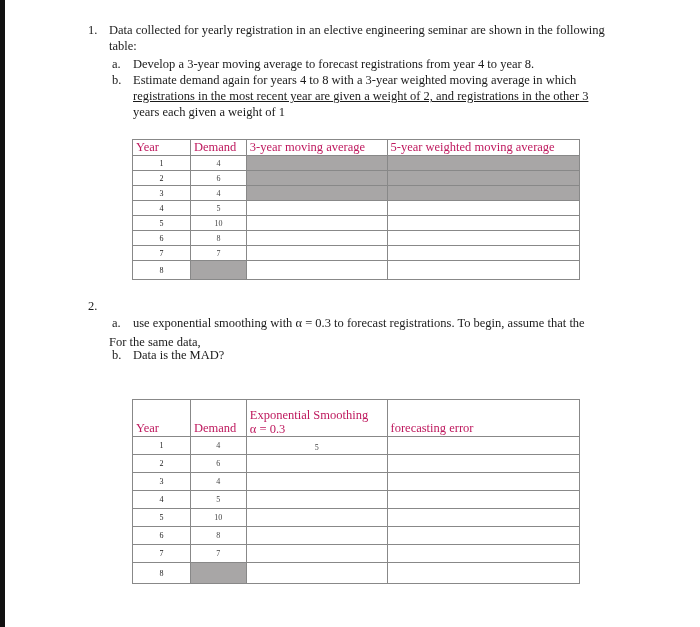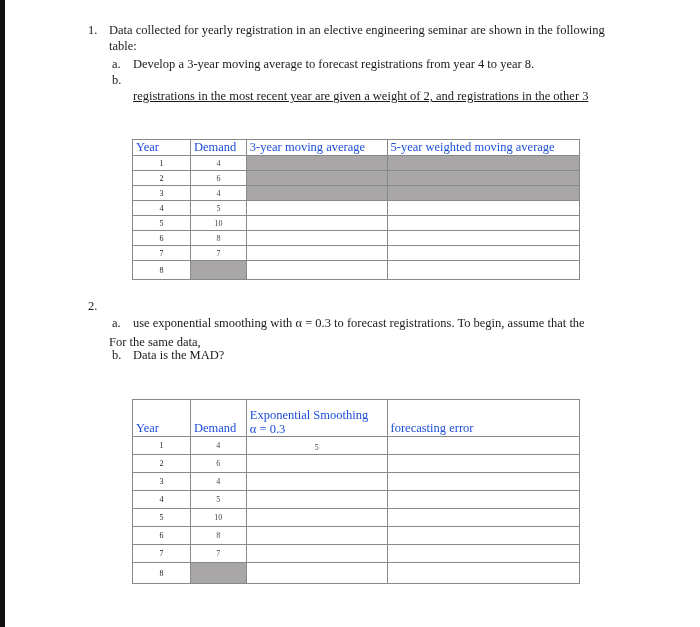--- a/index.html
+++ b/index.html
@@ -16,21 +16,21 @@
   .sub .lbl { position: absolute; left: 0; top: 0; }
   .sub .body { position: absolute; left: 21px; top: 0; text-align: justify; }
 
   table.grid {
     position: absolute; border-collapse: collapse;
     border: 1.5px solid #444; font-size: 12px;
   }
   table.grid td, table.grid th {
     border: 1px solid #888; padding: 0 3px; font-weight: normal;
   }
-  table.grid th { text-align: left; font-size: 12.5px; color: #1d4ed8; }
+  table.grid th { text-align: left; font-size: 12.5px; color: #be185d; }
   td.yr { text-align: center; font-weight: bold; font-size: 8px; }
   td.dm { text-align: center; font-size: 8px; color: #444; }
   td.shade { background: #a8a6a6; }
   td.val { text-align: center; font-size: 8px; color: #444; }
 </style>
 </head>
 <body>
 
 <div class="left-bar"></div>
 
@@ -40,21 +40,23 @@
   <span class="txt" style="left:21px; top:16px;">table:</span>
 </div>
 
 <div class="sub" style="left:112px; top:56px; width:500px; height:16px;">
   <span class="lbl">a.</span>
   <span class="body" style="white-space:nowrap;">Develop a 3-year moving average to forecast registrations from year 4 to year 8.</span>
 </div>
 
 <div class="sub" style="left:112px; top:72px; width:515px; height:48px;">
   <span class="lbl">b.</span>
+  <span class="body" style="white-space:nowrap;">Estimate demand again for years 4 to 8 with a 3-year weighted moving average in which</span>
   <span class="body" style="top:16px; white-space:nowrap;text-decoration:underline;">registrations in the most recent year are given a weight of 2, and registrations in the other 3</span>
+  <span class="body" style="top:32px; white-space:nowrap;">years each given a weight of 1</span>
 </div>
 
 <table class="grid" style="left:132px; top:139px; width:448px;">
   <colgroup>
     <col style="width:58px">
       <col style="width:56px">
       <col style="width:141px">
       <col style="width:193px">
   </colgroup>
   <tbody>

